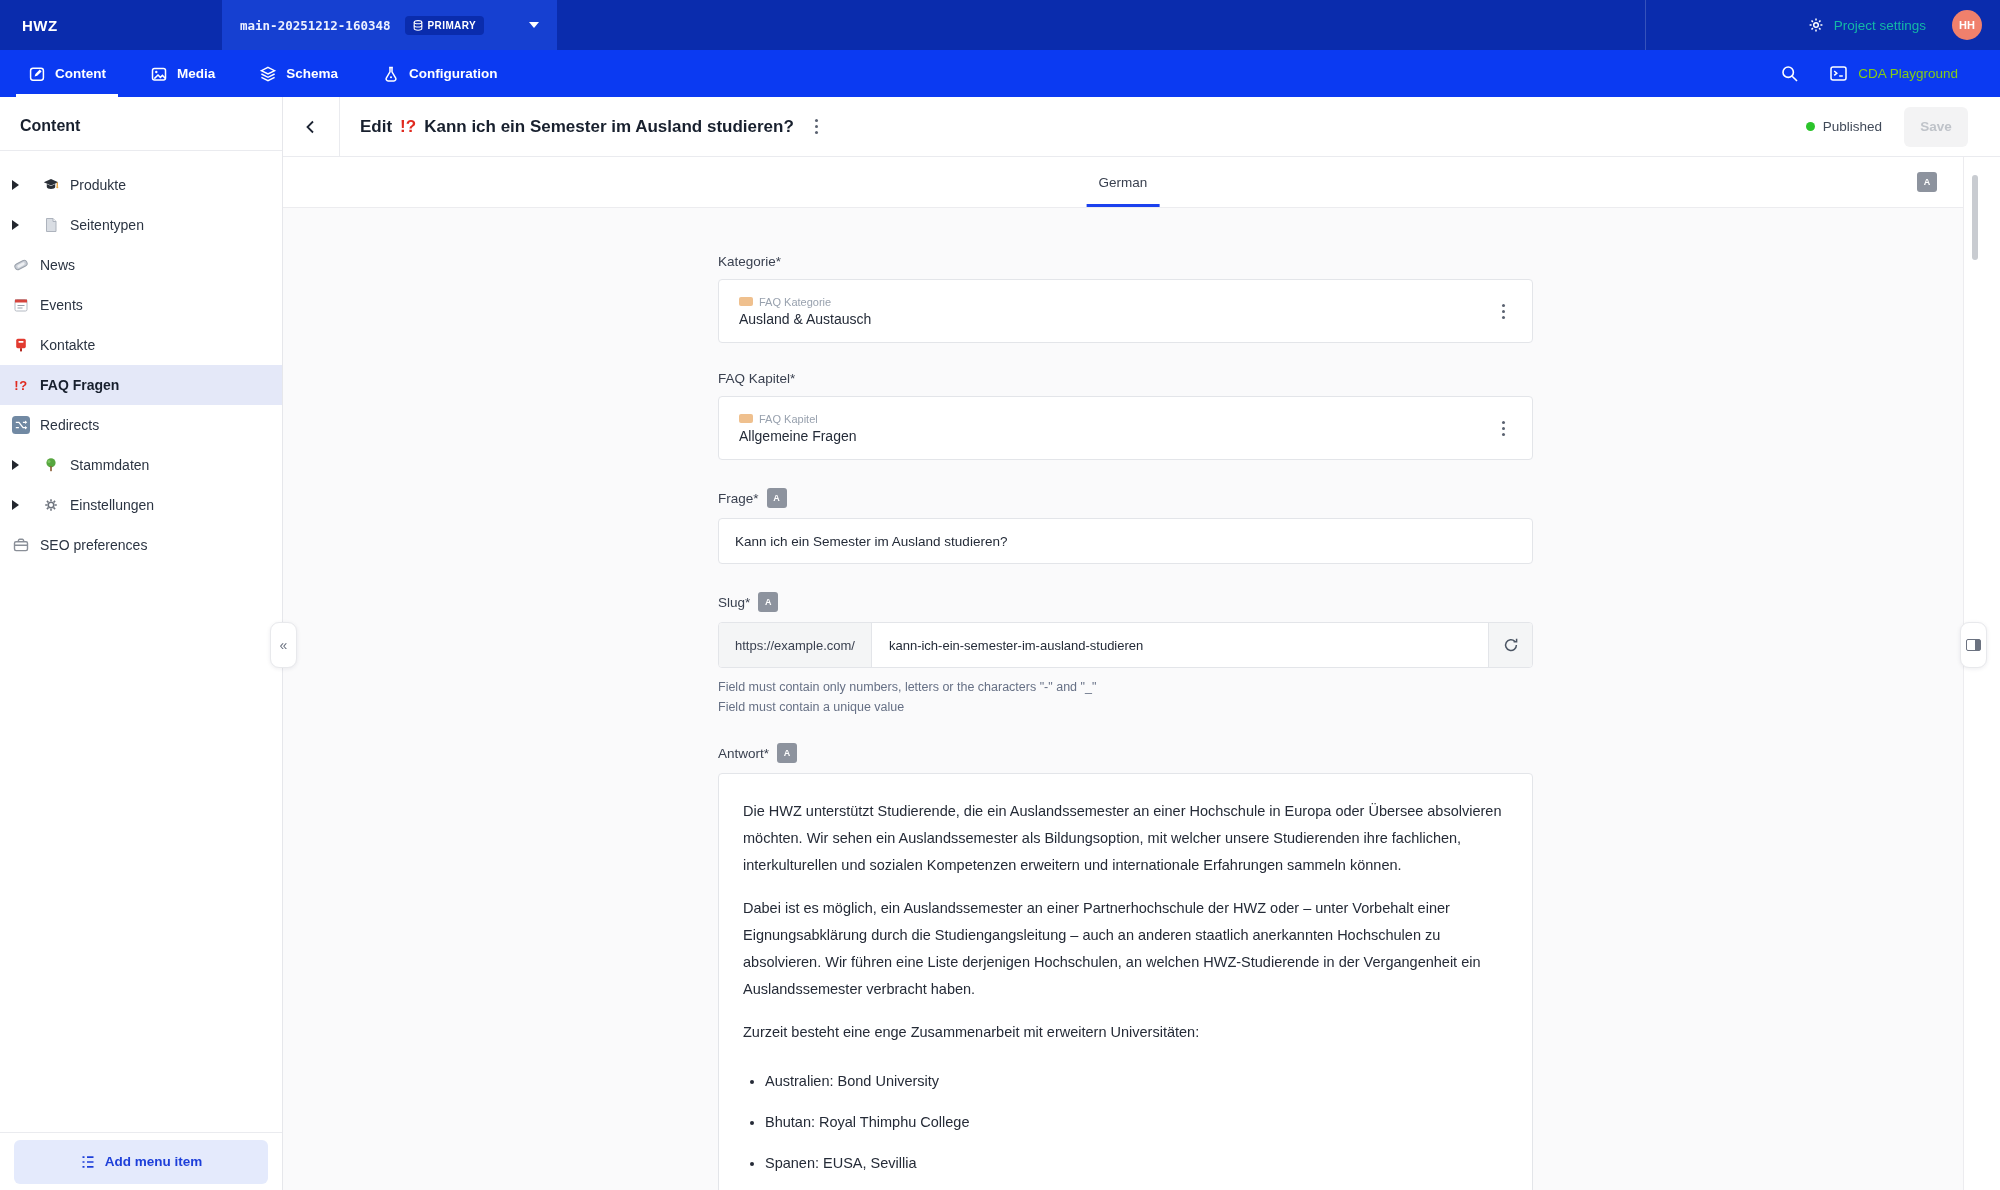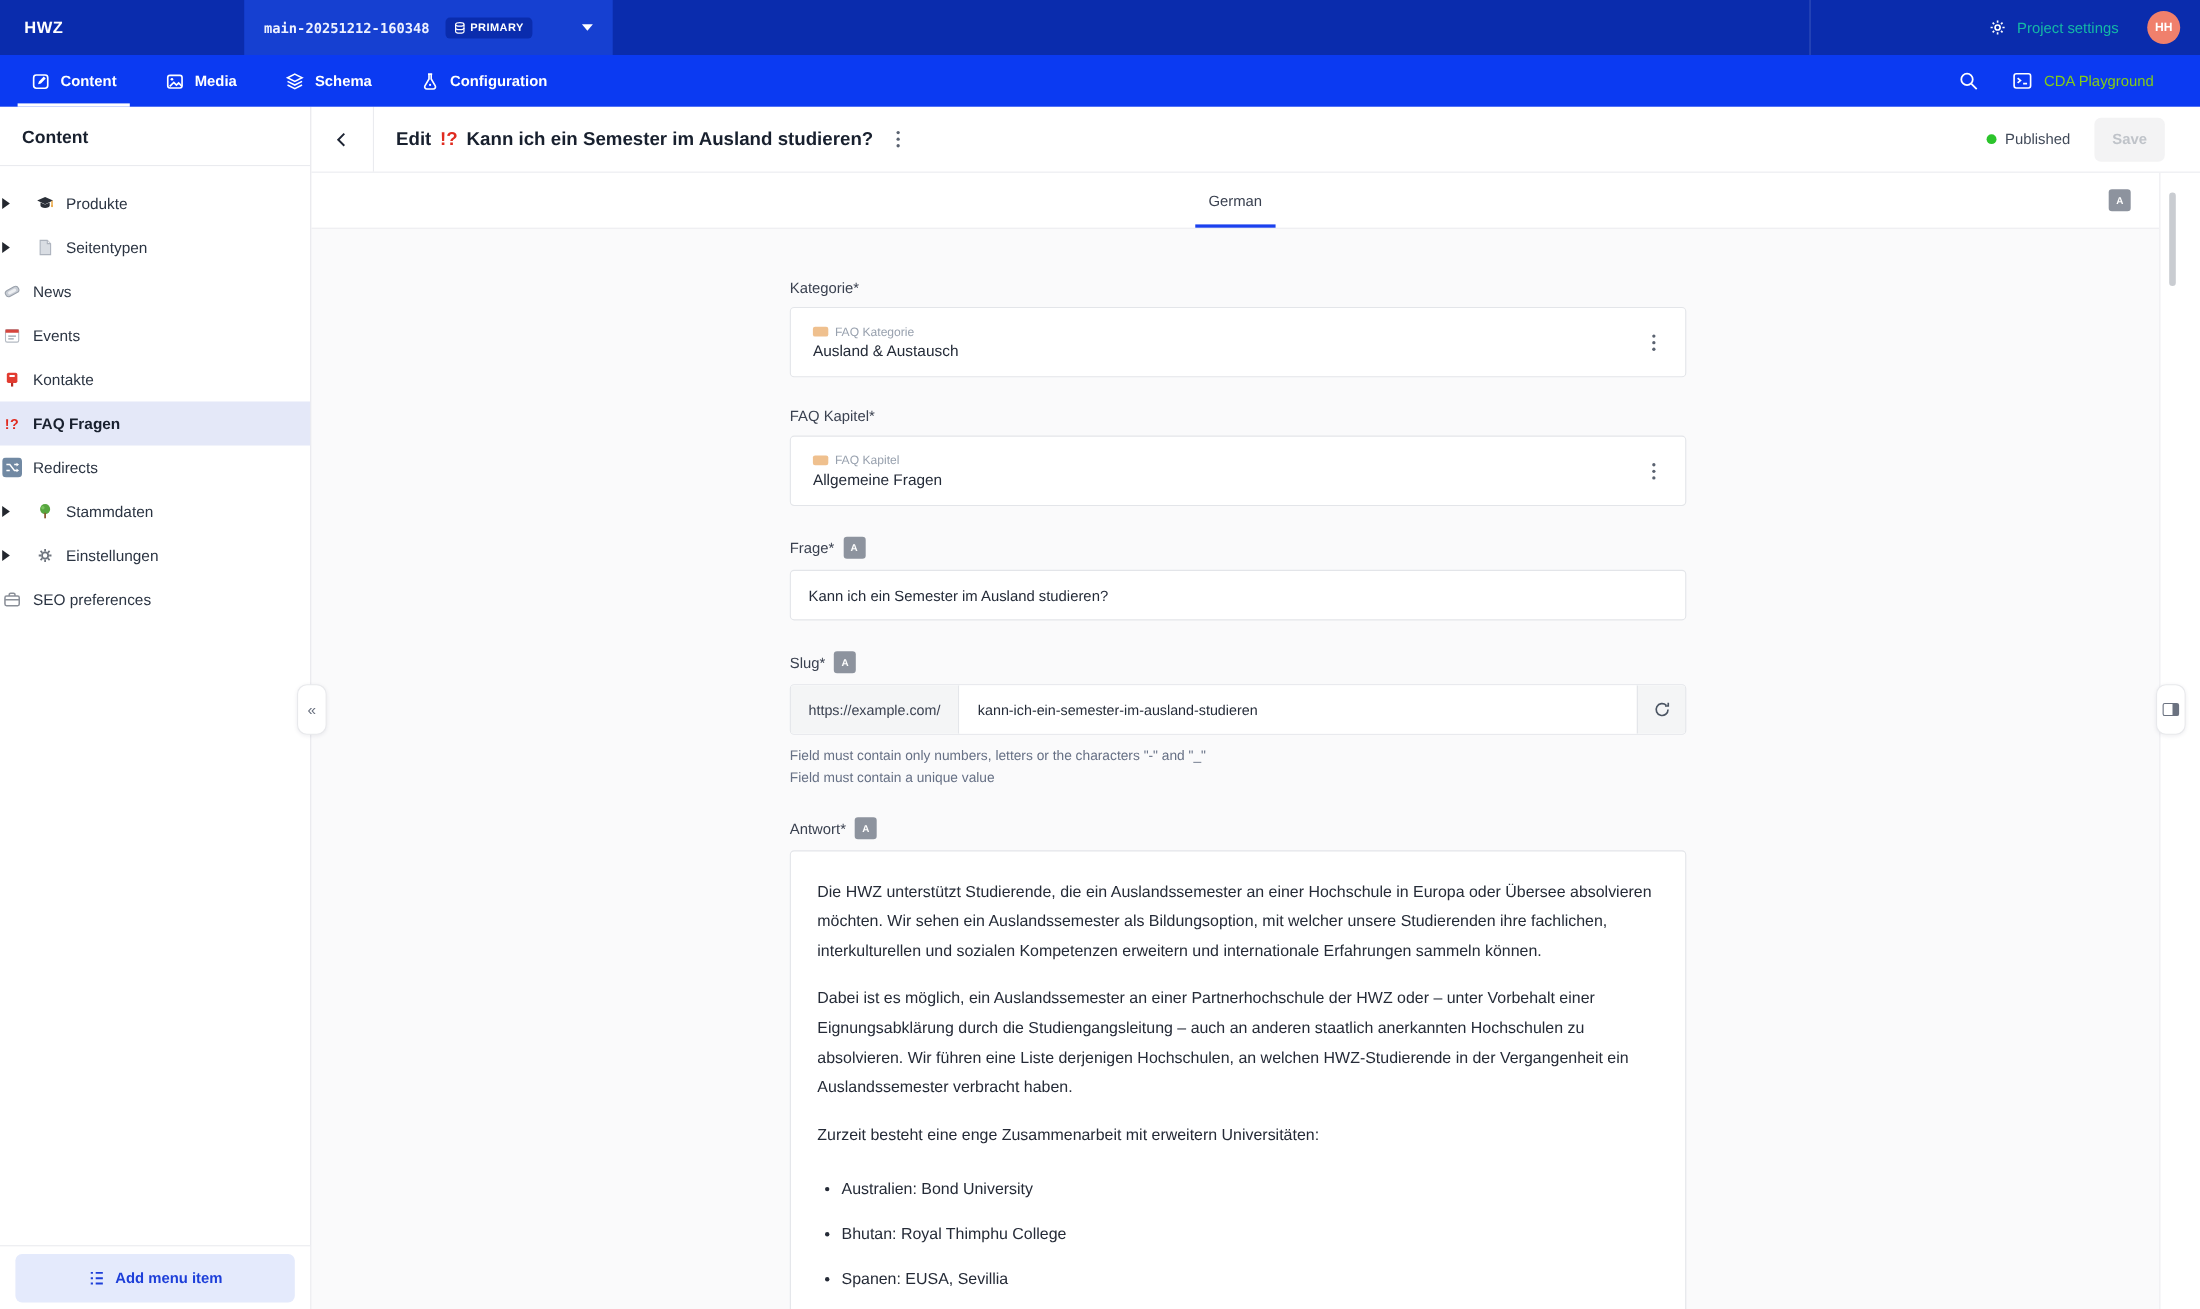--- a/index.html
+++ b/index.html
@@ -37,21 +37,21 @@
   .navbar-right { margin-left:auto; display:flex; align-items:center; gap:30px; padding-right:42px; }
   .playground { display:flex; align-items:center; gap:10px; color:#84cc16; font-size:13.5px; cursor:pointer; }
   .icon-btn { cursor:pointer; display:flex; align-items:center; }
 
   
   .sidebar { position:absolute; left:0; top:97px; width:283px; bottom:0; background:#fff;
              border-right:1px solid #E6E7EB; z-index:3; }
   .sidebar-heading { padding:20px 20px 15px; font-size:16px; font-weight:bold; color:#18202E;
                      border-bottom:1px solid #EAEBEF; }
   .side-list { padding-top:14px; }
-  .side-item { height:40px; display:flex; align-items:center; padding-left:2px; font-size:14px;
+  .side-item { height:40px; display:flex; align-items:center; padding-left:12px; font-size:14px;
                color:#2B3442; cursor:pointer; }
   .side-item.selected { background:#E4E8F8; font-weight:bold; color:#18202E; }
   .tri { width:0; height:0; border-top:5px solid transparent; border-bottom:5px solid transparent;
          border-left:7px solid #23272E; }
   .arrow-cell { width:30px; display:flex; align-items:center; }
   .sicon { width:18px; height:18px; margin-right:10px; display:flex; align-items:center; justify-content:center; flex:none; }
   .interro { color:#E02B20; font-weight:bold; font-size:13px; letter-spacing:.5px; }
   .sidebar-footer { position:absolute; left:0; right:0; bottom:0; height:58px; background:#fff;
                     border-top:1px solid #EAEBEF; display:flex; align-items:center; justify-content:center; }
   .add-menu-btn { width:254px; height:44px; background:#E4EAFC; border:none; border-radius:6px;

